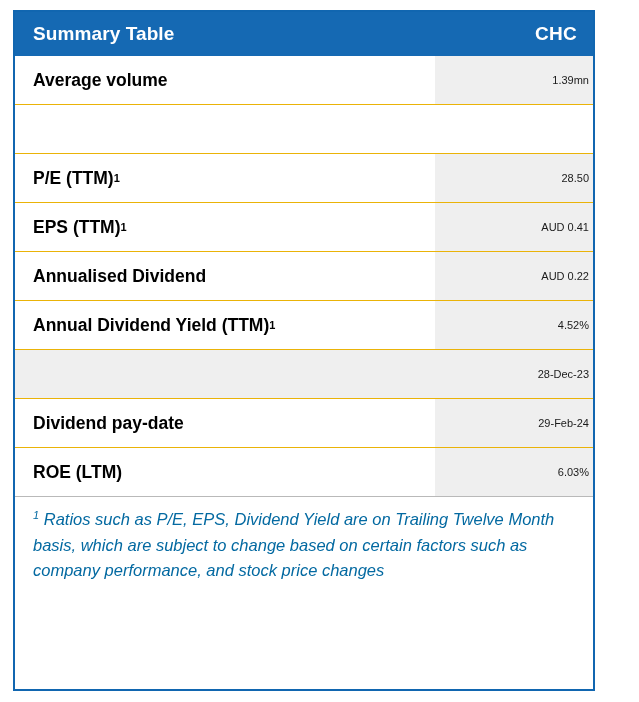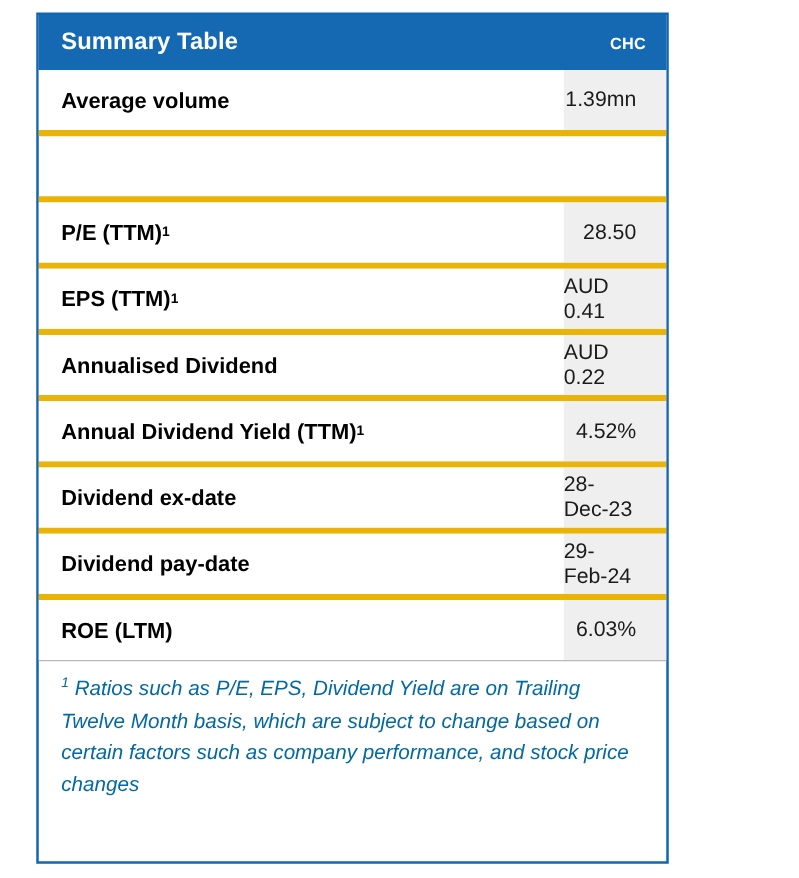--- a/index.html
+++ b/index.html
@@ -8,23 +8,23 @@
     background: #ffffff;
   }
   body {
     font-family: "Liberation Sans", sans-serif;
     width: 639px;
     height: 702px;
     overflow: hidden;
   }
   .card {
     position: absolute;
-    left: 29px;
+    left: 13px;
     top: 10px;
-    width: 506px;
+    width: 582px;
     height: 681px;
     box-sizing: border-box;
     border: 2px solid #1166b0;
     background: #ffffff;
     display: flex;
     flex-direction: column;
   }
   .card-header {
     background: #1569b3;
     color: #ffffff;
@@ -35,58 +35,58 @@
     padding: 0 16px 0 18px;
     box-sizing: border-box;
     flex: none;
   }
   .card-header .title {
     font-size: 19px;
     font-weight: bold;
     letter-spacing: 0.1px;
   }
   .card-header .ticker {
-    font-size: 13px;
+    font-size: 19px;
     font-weight: bold;
     letter-spacing: 0.3px;
   }
   .table {
     flex: none;
     display: flex;
     flex-direction: column;
   }
   .row {
     display: flex;
     align-items: stretch;
     height: 48px;
-    border-bottom: 5px solid #eab308;
+    border-bottom: 1px solid #eab308;
   }
   .row:last-child {
     border-bottom: none;
     justify-content: center;
   }
   .cell-label {
     width: 420px;
     box-sizing: border-box;
     padding-left: 18px;
     display: flex;
     align-items: center;
     font-size: 17.5px;
     font-weight: bold;
     color: #000000;
     background: #ffffff;
   }
   .cell-value {
     flex: 1;
     box-sizing: border-box;
-    padding-right: 24px;
+    padding-right: 4px;
     display: flex;
     align-items: center;
     justify-content: flex-end;
-    font-size: 17px;
+    font-size: 11px;
     color: #1a1a1a;
     background: #efefef;
   }
   .cell-label sup {
     font-size: 11px;
     font-weight: bold;
     vertical-align: super;
     line-height: 0;
   }
   .footnote-sep {
@@ -159,24 +159,20 @@
 
     <div class="row">
       <div class="cell-label">
           <span>Annual Dividend Yield (TTM)</span>
           <sup>1</sup>
         </div>
       <div class="cell-value">4.52%</div>
     </div>
 
     <div class="row">
-      <div class="cell-label">
-          <span>Dividend ex-date</span>
-          <sup></sup>
-        </div>
       <div class="cell-value">28-Dec-23</div>
     </div>
 
     <div class="row">
       <div class="cell-label">
           <span>Dividend pay-date</span>
           <sup></sup>
         </div>
       <div class="cell-value">29-Feb-24</div>
     </div>

